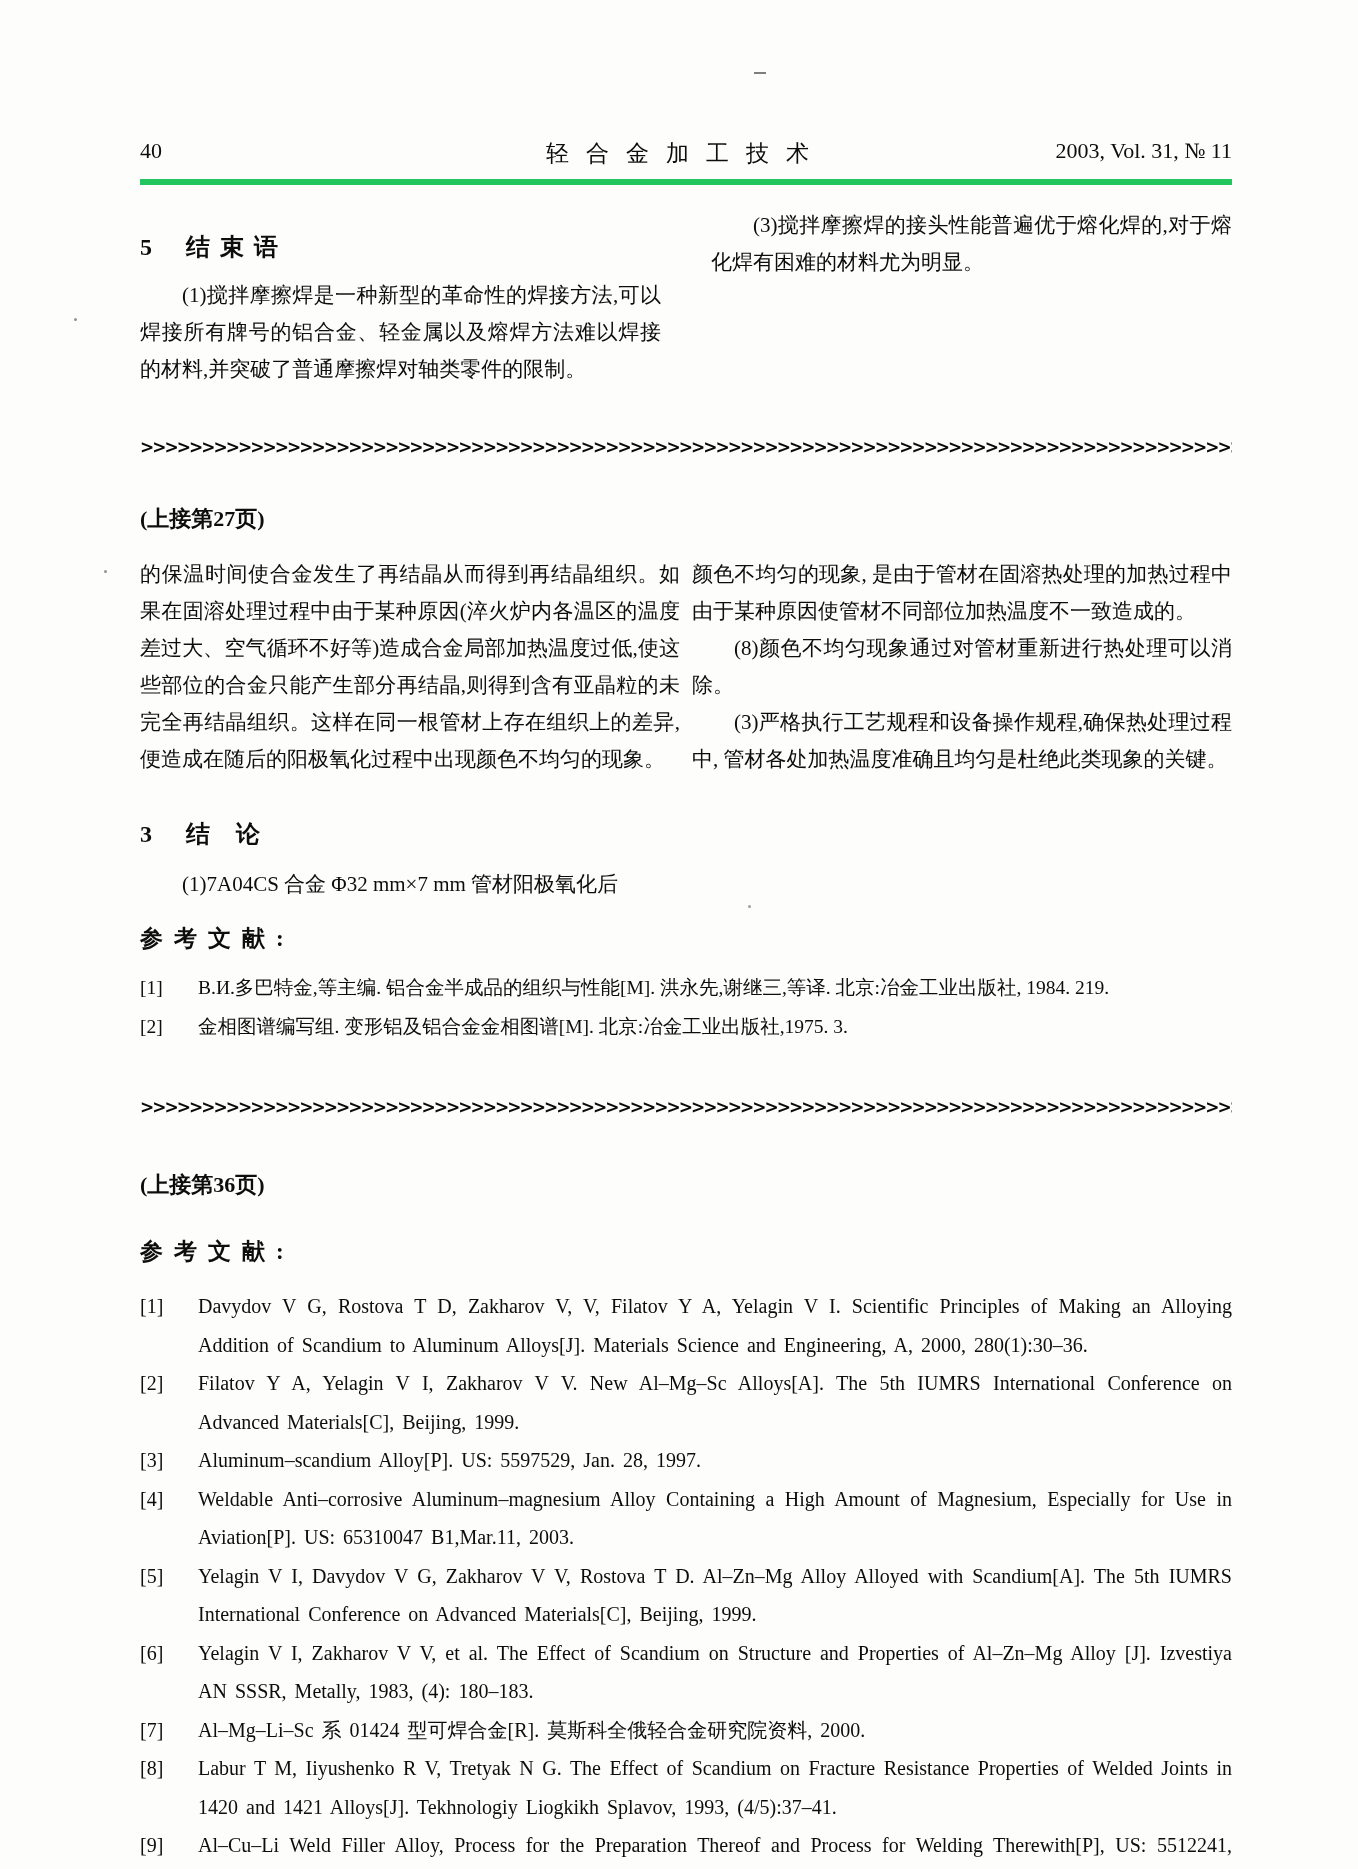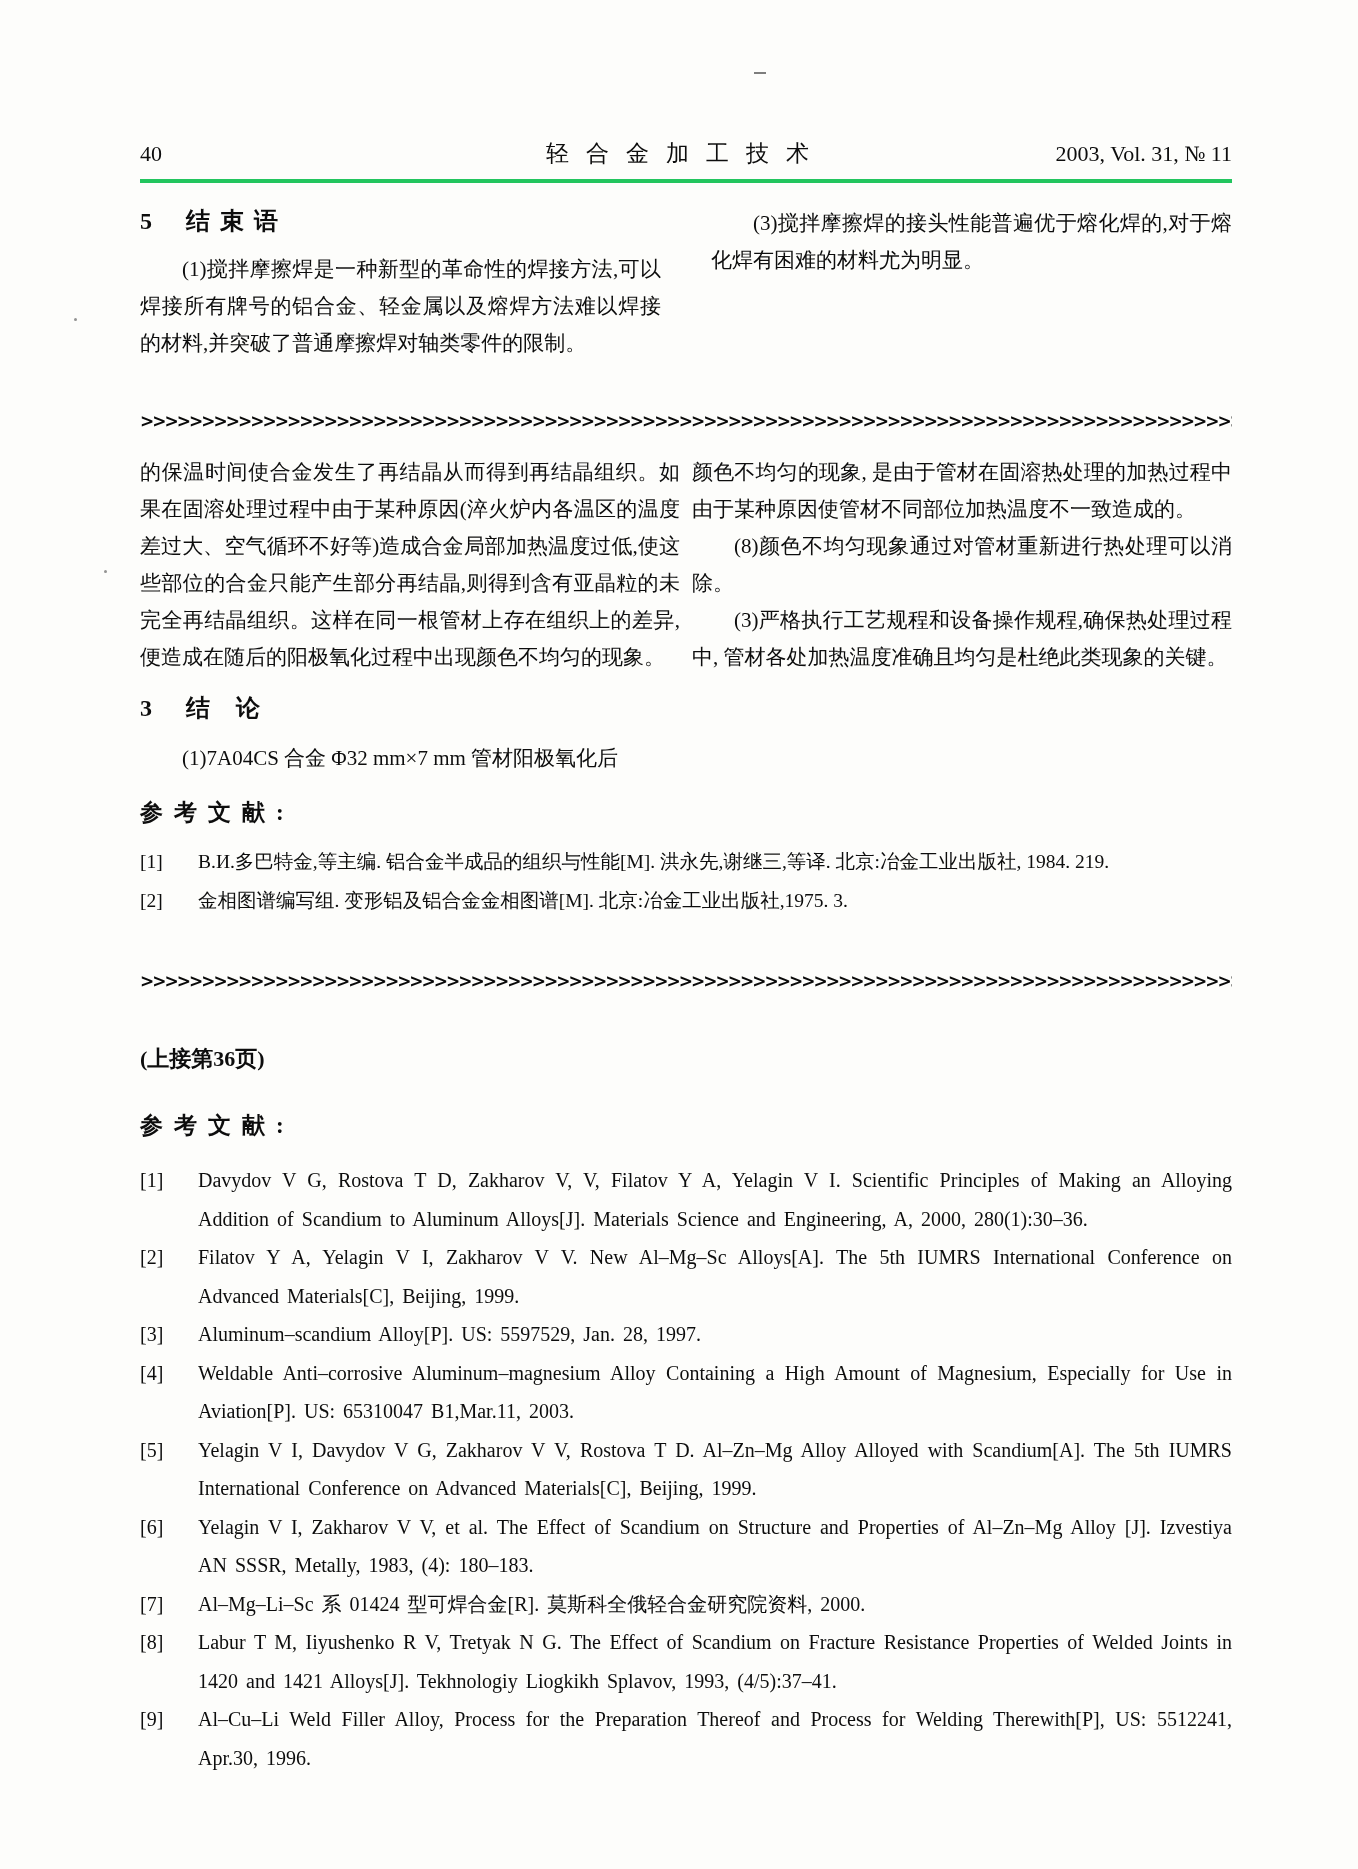--- a/index.html
+++ b/index.html
@@ -11,22 +11,22 @@
     margin: 0 auto;
     background: #fdfdfb;
     color: #0d0d0d;
     font-family: "Liberation Serif", "DejaVu Serif", serif;
     padding: 138px 126px 0 140px;
     overflow: hidden;
   }
   
   .journal-header {
     display: flex;
-    align-items: center;
-    border-bottom: 4px solid #22c55e;
+    align-items: flex-start;
+    border-bottom: 6px solid #22c55e;
     padding-bottom: 10px;
   }
   .journal-header .page-num { flex: 1; font-size: 22px; }
   .journal-header .journal-title {
     font-size: 23px;
     font-weight: normal;
     letter-spacing: 17px;
     white-space: nowrap;
   }
   .journal-header .issue { flex: 1; text-align: right; font-size: 22px; }
@@ -42,21 +42,21 @@
   }
   .indent { text-indent: 2em; }
 
   .sec-heading {
     font-size: 24px;
     font-weight: bold;
     display: flex;
     align-items: baseline;
   }
   .sec-heading .sec-num { margin-right: 34px; font-family: "Liberation Serif", serif; }
-  .sec-heading .sec-title { letter-spacing: 10px; }
+  .sec-heading .sec-title { letter-spacing: 10px; margin-top: 24px; }
   .sec-heading .sec-title.wide { letter-spacing: 26px; }
 
   
   .arrow-divider {
     white-space: nowrap;
     overflow: hidden;
     font-family: "DejaVu Sans", sans-serif;
     font-weight: bold;
     font-size: 17px;
     letter-spacing: -2px;
@@ -126,20 +126,21 @@
       </div>
       <p class="cn-body indent mt-sm">(1)搅拌摩擦焊是一种新型的革命性的焊接方法,可以焊接所有牌号的铝合金、轻金属以及熔焊方法难以焊接的材料,并突破了普通摩擦焊对轴类零件的限制。</p>
     </div>
     <div class="col">
       <p class="cn-body indent">(3)搅拌摩擦焊的接头性能普遍优于熔化焊的,对于熔化焊有困难的材料尤为明显。</p>
     </div>
   </div>
 
   <div class="arrow-divider divider-1">&gt;&gt;&gt;&gt;&gt;&gt;&gt;&gt;&gt;&gt;&gt;&gt;&gt;&gt;&gt;&gt;&gt;&gt;&gt;&gt;&gt;&gt;&gt;&gt;&gt;&gt;&gt;&gt;&gt;&gt;&gt;&gt;&gt;&gt;&gt;&gt;&gt;&gt;&gt;&gt;&gt;&gt;&gt;&gt;&gt;&gt;&gt;&gt;&gt;&gt;&gt;&gt;&gt;&gt;&gt;&gt;&gt;&gt;&gt;&gt;&gt;&gt;&gt;&gt;&gt;&gt;&gt;&gt;&gt;&gt;&gt;&gt;&gt;&gt;&gt;&gt;&gt;&gt;&gt;&gt;&gt;&gt;&gt;&gt;&gt;&gt;&gt;&gt;&gt;&gt;&gt;&gt;&gt;&gt;&gt;&gt;&gt;&gt;&gt;&gt;&gt;&gt;&gt;&gt;&gt;&gt;&gt;&gt;&gt;&gt;&gt;&gt;&gt;&gt;&gt;&gt;&gt;&gt;&gt;&gt;&gt;&gt;&gt;&gt;&gt;&gt;&gt;&gt;&gt;&gt;&gt;&gt;&gt;&gt;&gt;&gt;&gt;&gt;</div>
 
+  <div class="continued-label label-27">(上接第27页)</div>
 
   <div class="cols body-27">
     <div class="col">
       <p class="cn-body">的保温时间使合金发生了再结晶从而得到再结晶组织。如果在固溶处理过程中由于某种原因(淬火炉内各温区的温度差过大、空气循环不好等)造成合金局部加热温度过低,使这些部位的合金只能产生部分再结晶,则得到含有亚晶粒的未完全再结晶组织。这样在同一根管材上存在组织上的差异, 便造成在随后的阳极氧化过程中出现颜色不均匀的现象。</p>
       <div class="sec-heading conclusion-heading">
         <span class="sec-num">3</span>
         <span class="sec-title wide">结论</span>
       </div>
       <p class="cn-body indent">(1)7A04CS 合金  Φ32 mm×7 mm 管材阳极氧化后</p>
     </div>

